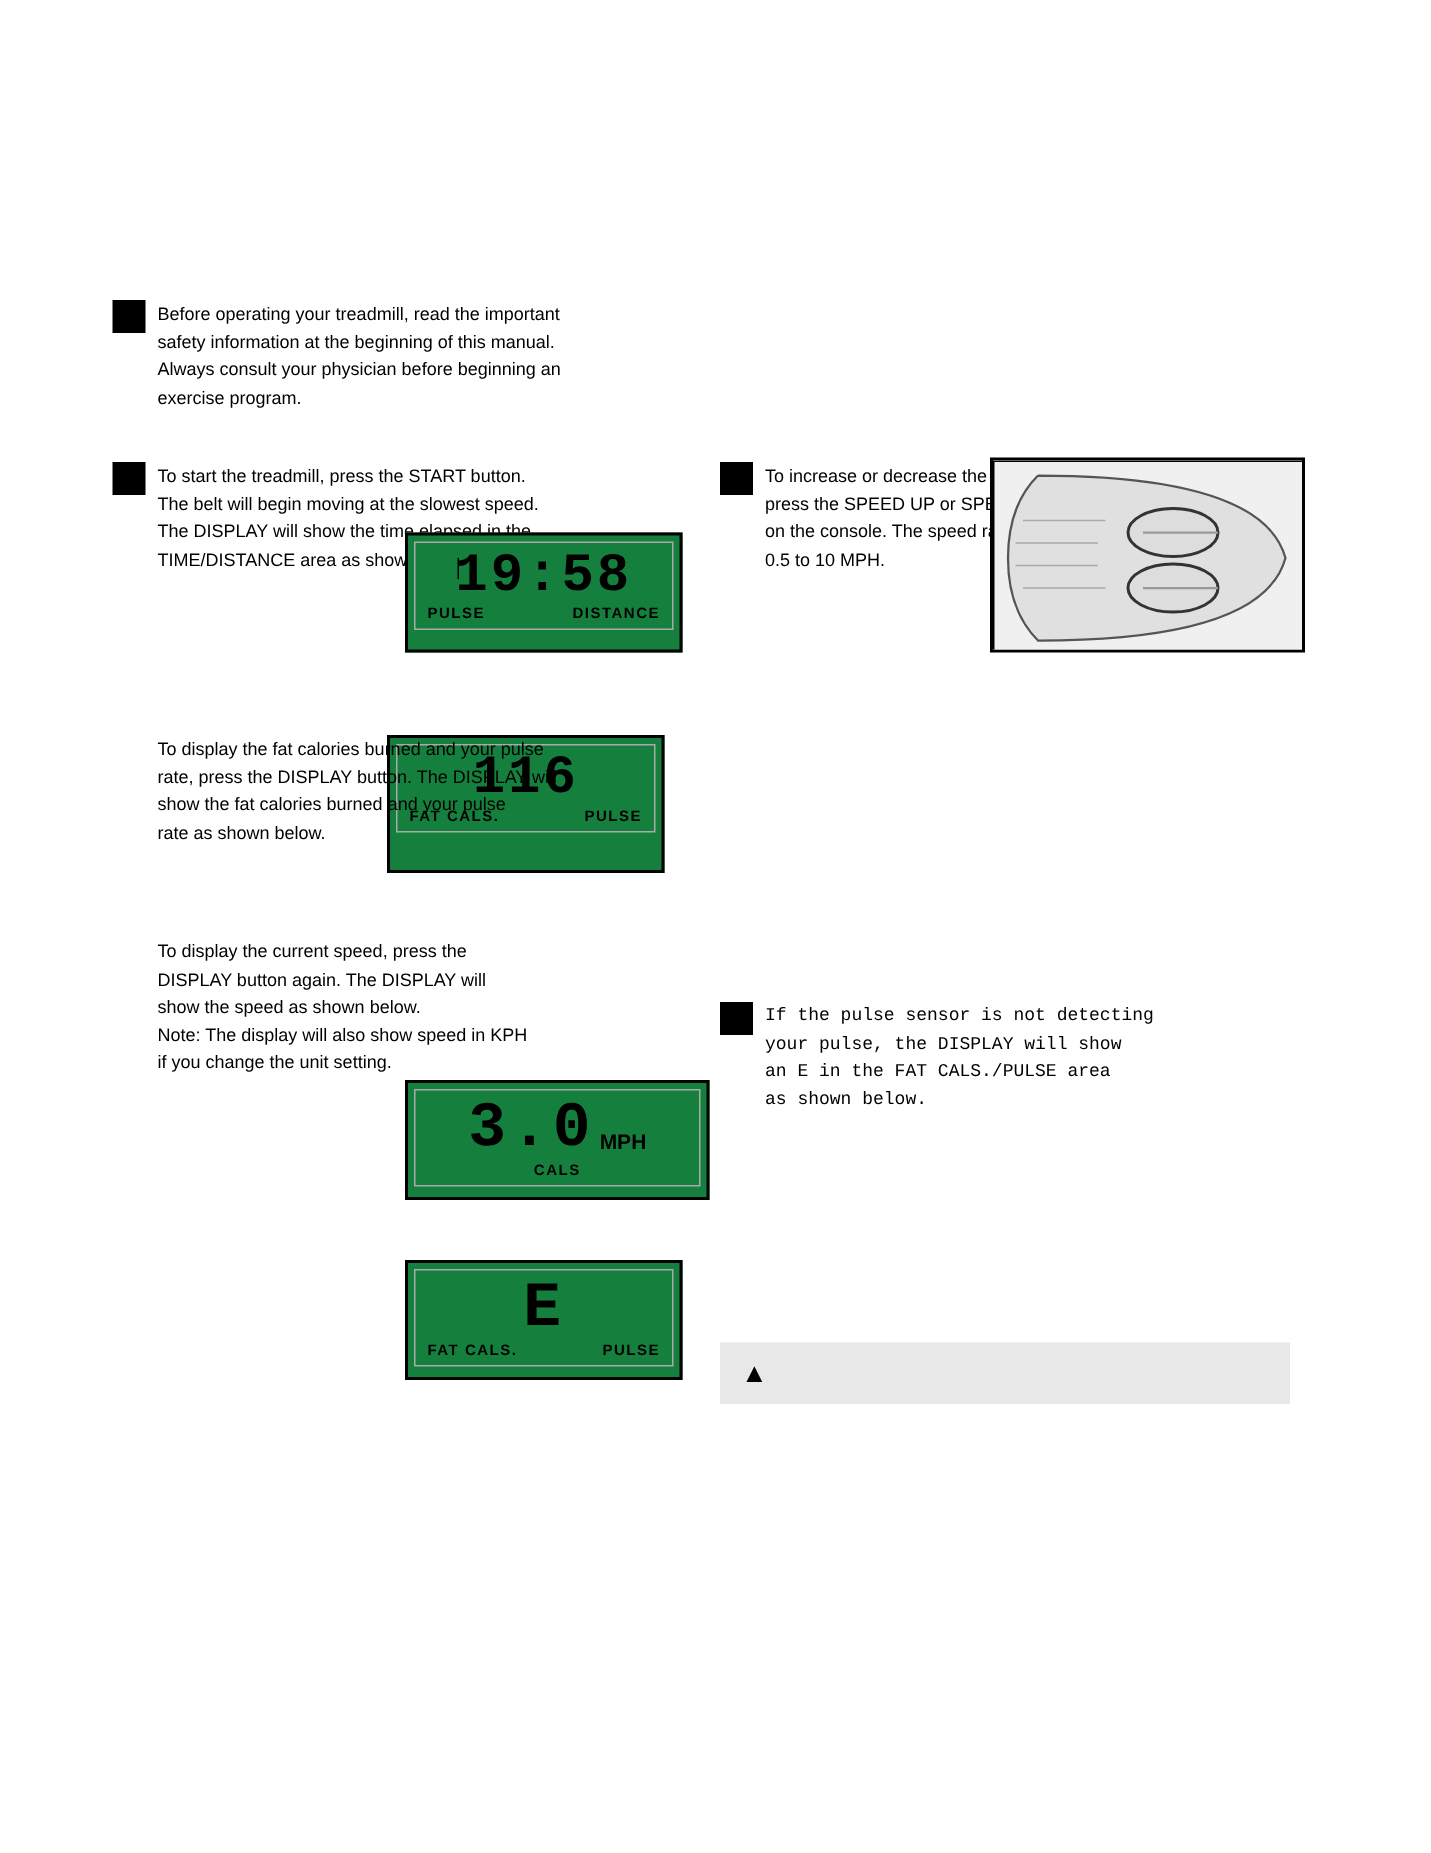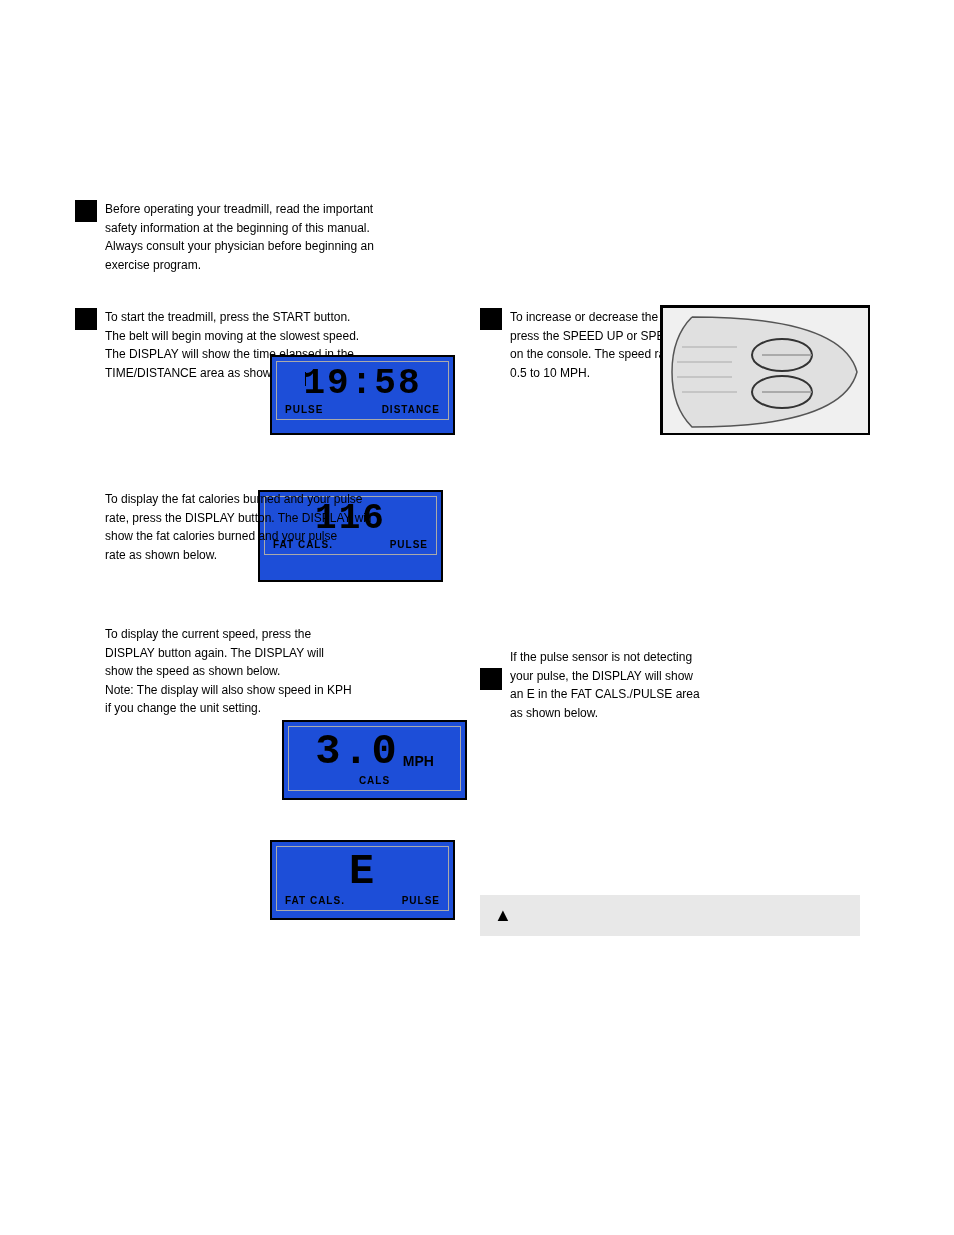--- a/index.html
+++ b/index.html
@@ -31,21 +31,21 @@
       font-weight: bold;
       display: flex;
       align-items: center;
       justify-content: center;
     }
 
     
     .lcd-box {
       position: absolute;
       border: 2px solid #000;
-      background: #1d4ed8;
+      background: #15803d;
     }
 
     .lcd-inner {
       border: 1px solid #aaa;
       margin: 4px;
       padding: 4px 8px;
       display: flex;
       flex-direction: column;
       align-items: center;
     }
@@ -227,28 +227,28 @@
   <div class="text-block" style="top:625px; left:105px; width:340px;">
     To display the current speed, press the<br>
     DISPLAY button again. The DISPLAY will<br>
     show the speed as shown below.<br>
     Note: The display will also show speed in KPH<br>
     if you change the unit setting.
   </div>
 
   <div class="num-square" style="top:668px; left:480px;"></div>
 
-  <div class="text-block" style="top:648px; left:510px; width:310px;">
+  <div class="text-block" style="top:668px; left:510px; width:310px;font-family:Liberation Mono, monospace;">
     If the pulse sensor is not detecting<br>
     your pulse, the DISPLAY will show<br>
     an E in the FAT CALS./PULSE area<br>
     as shown below.
   </div>
 
-  <div class="lcd-box" style="top:720px; left:282px; width:185px; height:80px;">
+  <div class="lcd-box" style="top:720px; left:270px; width:203px; height:80px;">
     <div class="lcd-inner">
       <div class="lcd-speed-row">
         <div class="lcd-number-large">3.0</div>
         <div class="lcd-mph">MPH</div>
       </div>
       <div class="lcd-label-center">CALS</div>
     </div>
   </div>
 
   <div class="lcd-box" style="top:840px; left:270px; width:185px; height:80px;">

